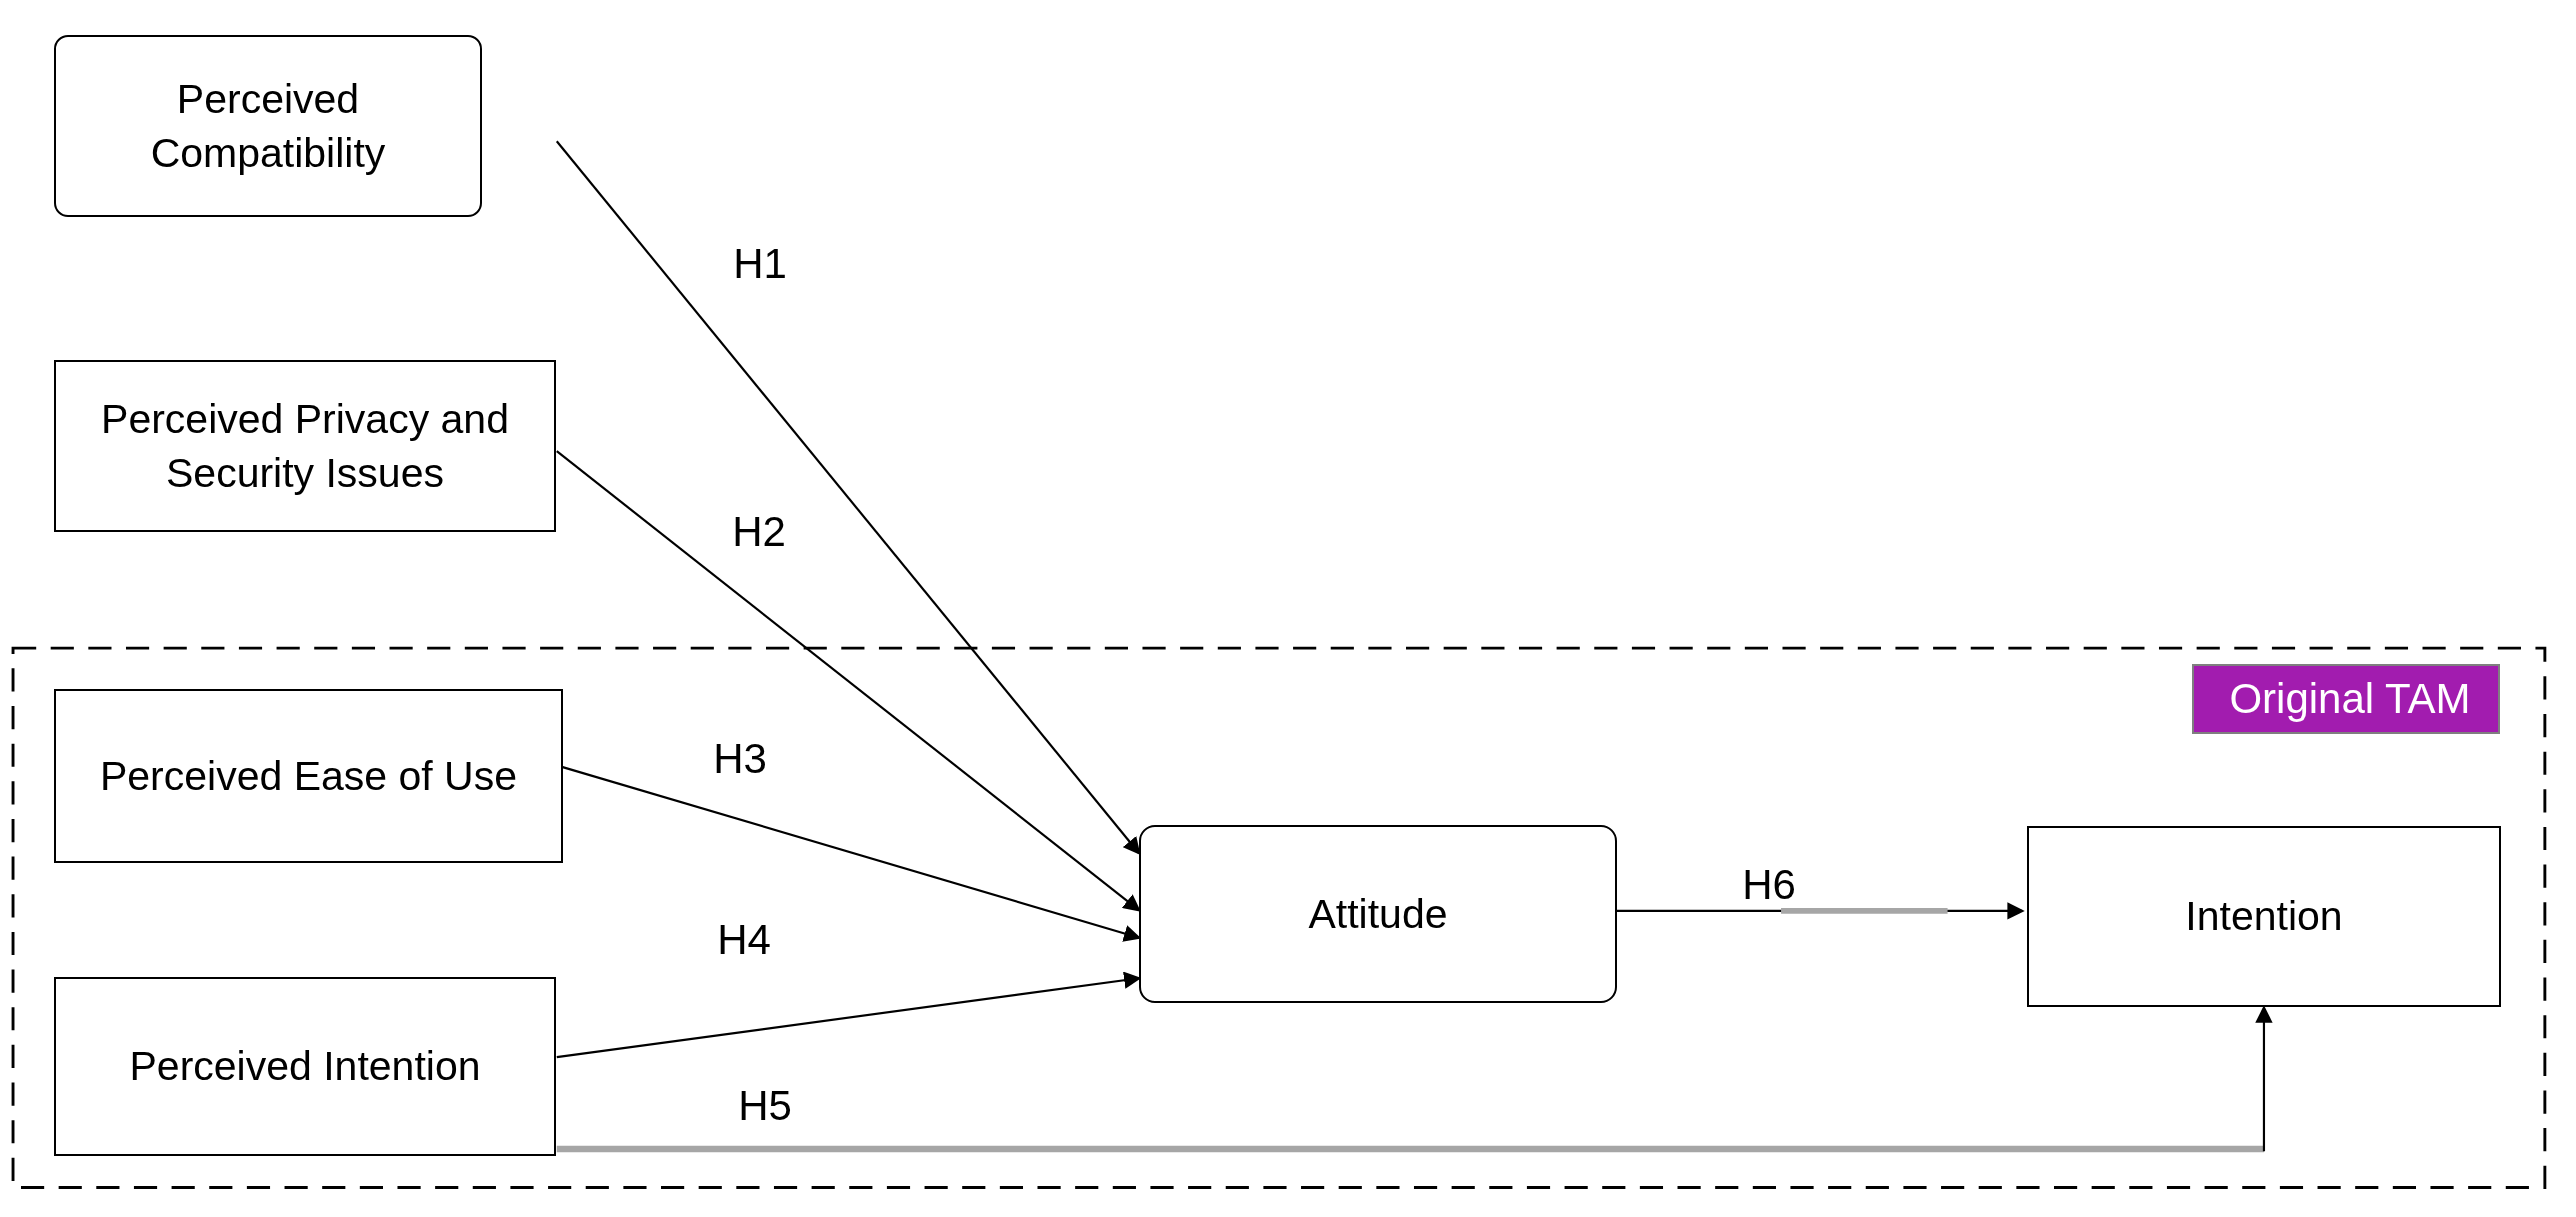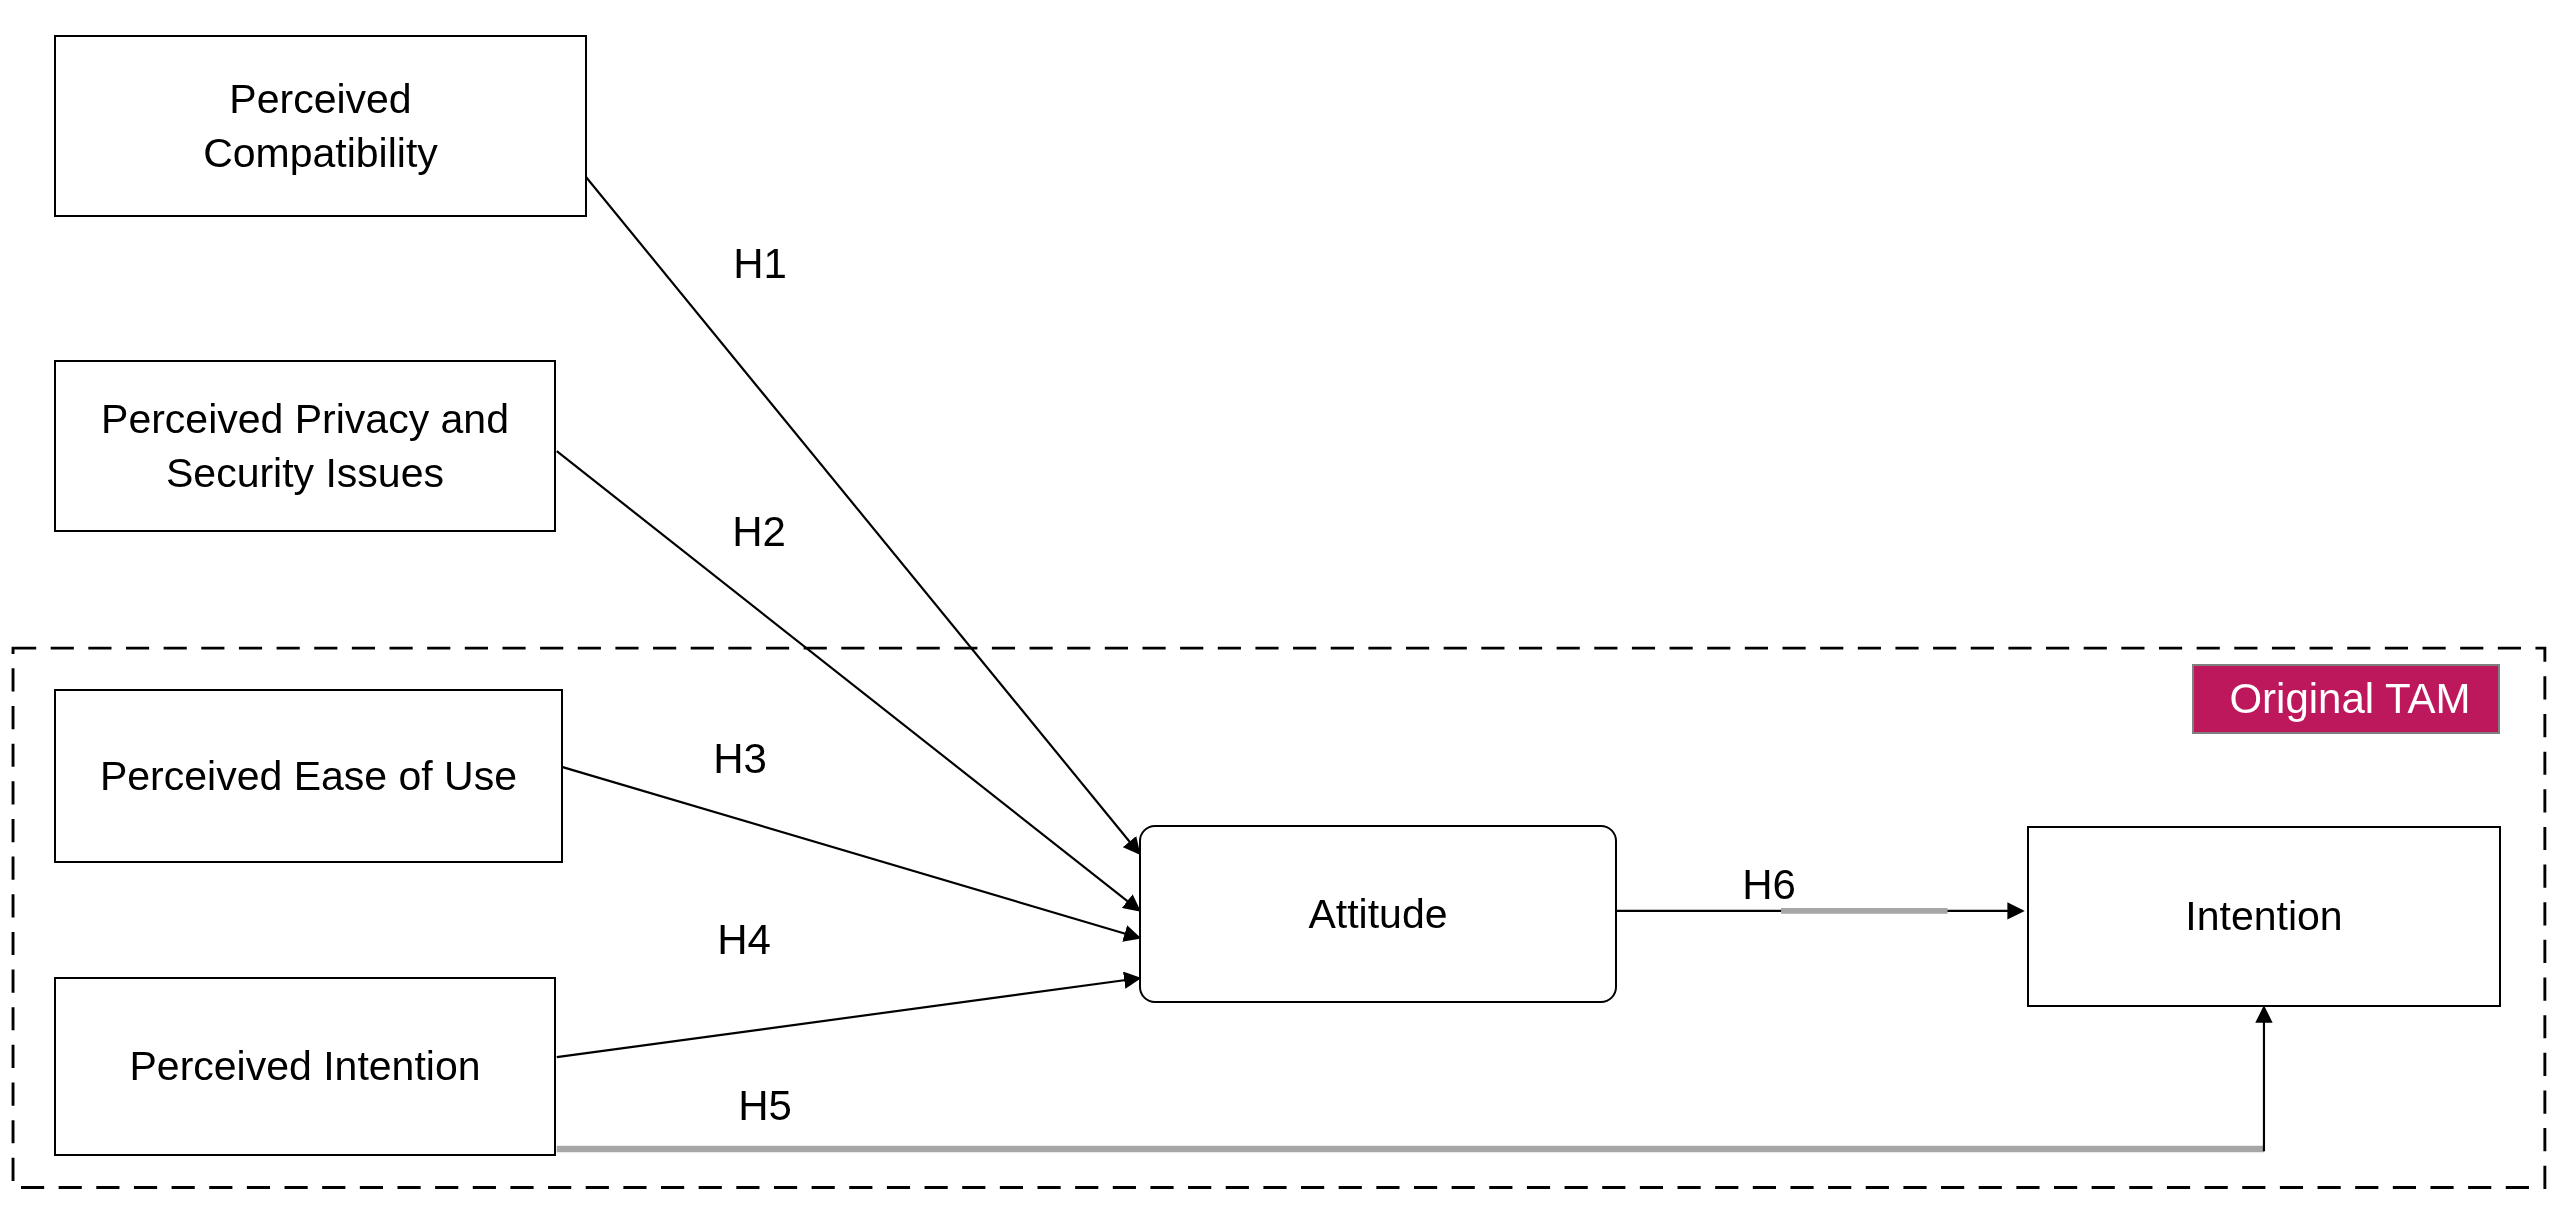--- a/index.html
+++ b/index.html
@@ -17,31 +17,31 @@
     border: 2.9px solid #000000;
     background: #ffffff;
     display: flex; align-items: center; justify-content: center;
     text-align: center;
     color: #000000;
     font-size: 41px;
     line-height: 1.32;
     padding: 0 13px;
     white-space: pre-line;
   }
-  .node-compatibility { left: 54px;   top: 35px;   width: 533px; height: 182px; }
+  .node-compatibility { left: 54px;   top: 35px;   width: 428px; height: 182px; border-radius: 14px; }
   .node-privacy       { left: 54px;   top: 360px;  width: 502px; height: 172px; }
   .node-ease          { left: 54px;   top: 689px;  width: 509px; height: 174px; }
   .node-usefulness    { left: 54px;   top: 977px; width: 502px; height: 179px; }
   .node-attitude      { left: 1139px; top: 825px; width: 478px; height: 178px; border-radius: 16px; }
   .node-intention     { left: 2027px; top: 818px; width: 474px; height: 181px; margin-top: 8px; }
   .tam-badge {
     position: absolute;
     left: 2192px; top: 664px; width: 308px; height: 70px;
     box-sizing: border-box;
-    background: #be185d;
+    background: #a21caf;
     border: 2.2px solid #7f7f7f;
     color: #ffffff;
     display: flex; align-items: center; justify-content: center;
     font-size: 42px;
     white-space: nowrap;
     padding-left: 8px;
   }
   .hlabel {
     position: absolute;
     transform: translate(-50%, -50%);

